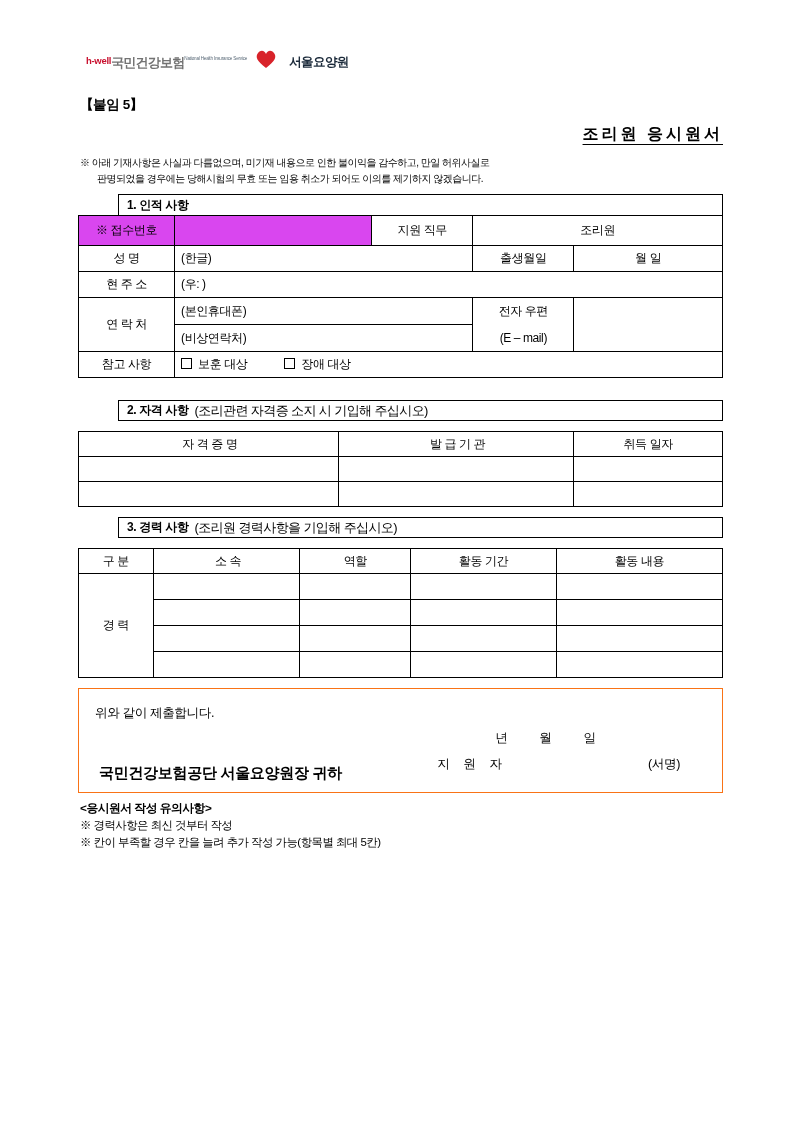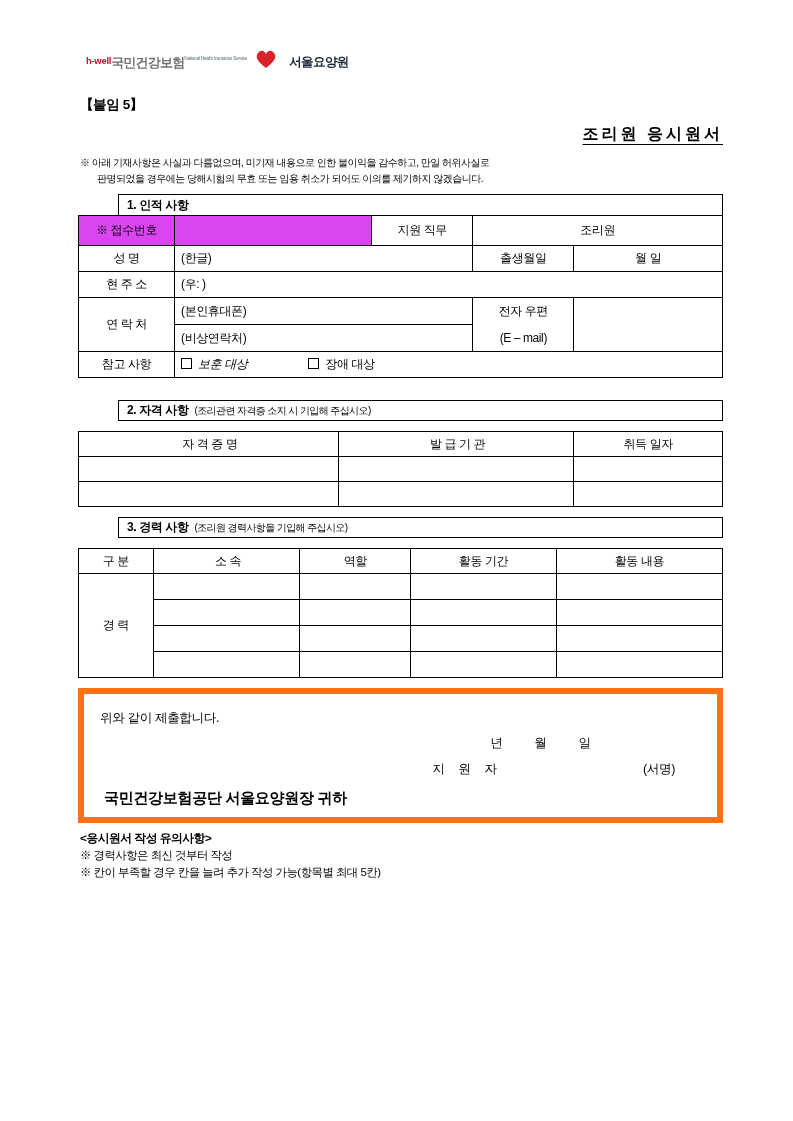--- a/index.html
+++ b/index.html
@@ -107,21 +107,21 @@
     align-items: center;
     padding-left: 8px;
     font-size: 12px;
     font-weight: bold;
     letter-spacing: -0.4px;
     box-sizing: border-box;
     margin-left: 40px;
   }
   .sec-head .sub {
     font-weight: normal;
-    font-size: 10px;
+    font-size: 13px;
     margin-left: 6px;
     letter-spacing: -0.6px;
   }
   .sec-head.standalone { border-bottom: 1px solid #000; }
 
   
   table.grid {
     width: 100%;
     border-collapse: collapse;
     table-layout: fixed;
@@ -150,26 +150,26 @@
 
   .chk {
     display: inline-block;
     width: 9px; height: 9px;
     border: 1px solid #000;
     margin-right: 6px;
     vertical-align: middle;
     position: relative;
     top: -1px;
   }
-  .chk-label { margin-right: 58px; font-style: italic; }
+  .chk-label { margin-right: 34px; }
 
   
   .statement {
-    border: 6px solid #f97316;
-    height: 135px;
+    border: 1px solid #f97316;
+    height: 105px;
     box-sizing: border-box;
     position: relative;
     font-size: 12.6px;
     letter-spacing: -0.4px;
   }
   .st-line1 {
     position: absolute;
     left: 16px; top: 16px;
   }
   .st-date {

